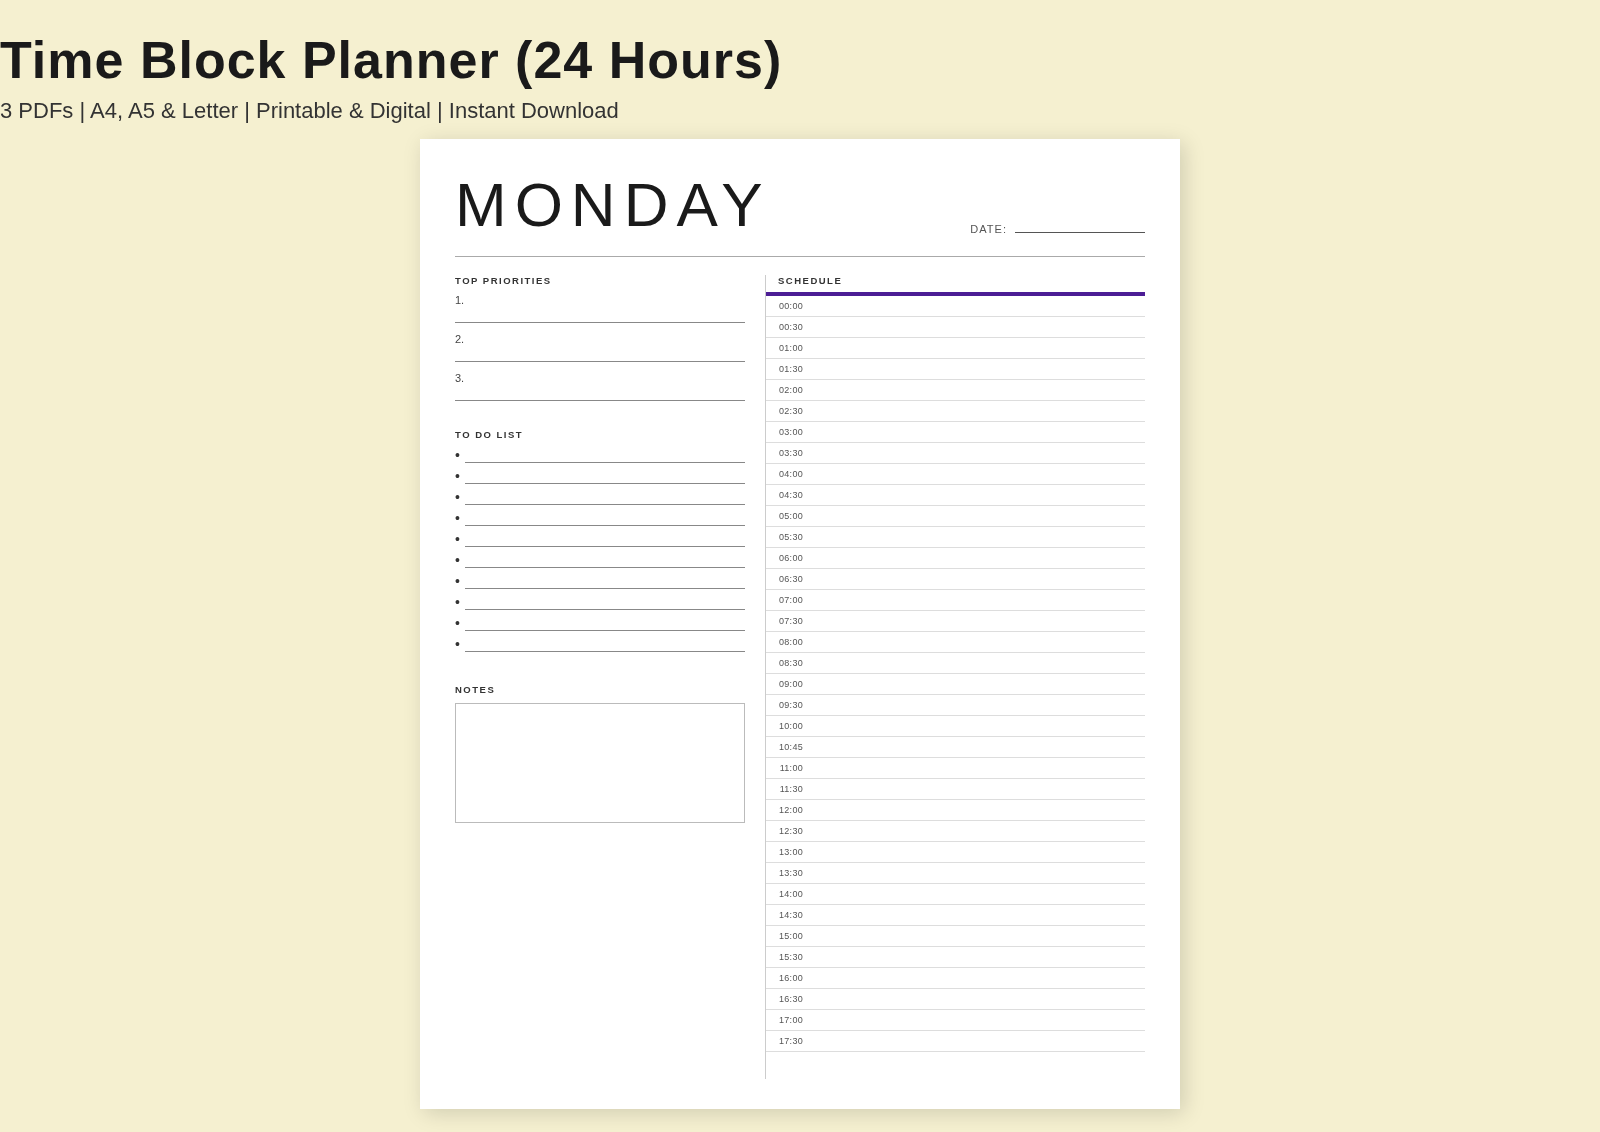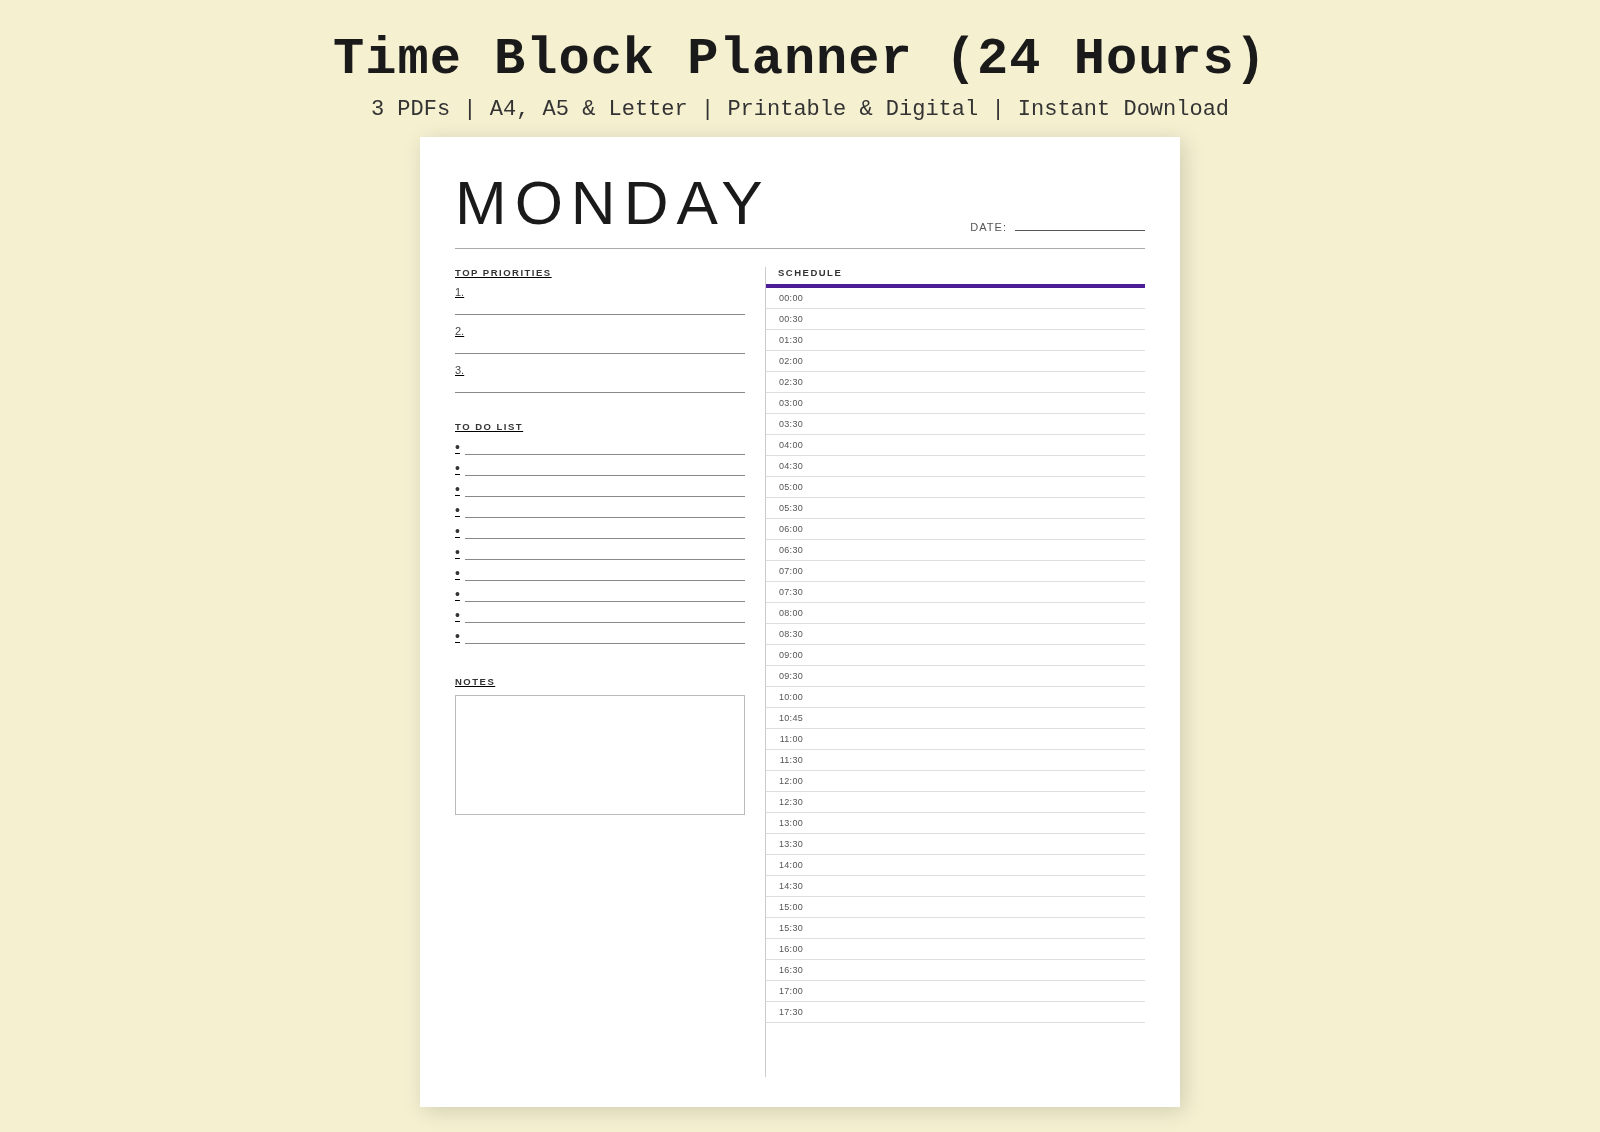--- a/index.html
+++ b/index.html
@@ -7,24 +7,22 @@
       width: 1600px;
       height: 1132px;
       background-color: #f5f0d0;
       font-family: Arial, sans-serif;
       overflow: hidden;
       display: flex;
       flex-direction: column;
       align-items: center;
     }
     .header {
-      text-align: center;
       padding: 30px 0 15px;
       width: 100%;
-      font-family: Liberation Mono, monospace;
     }
     .main-title {
       font-size: 52px;
       font-weight: 900;
       color: #1a1a1a;
       letter-spacing: 1px;
     }
     .subtitle {
       font-size: 22px;
       color: #333;
@@ -39,21 +37,21 @@
       padding: 30px 35px 30px 35px;
       display: flex;
       flex-direction: column;
     }
     .planner-header {
       display: flex;
       justify-content: space-between;
       align-items: flex-end;
       margin-bottom: 18px;
       border-bottom: 1.5px solid #aaa;
-      padding-bottom: 10px;
+      padding-bottom: 16px;
     }
     .day-title {
       font-size: 62px;
       font-weight: 300;
       letter-spacing: 8px;
       color: #1a1a1a;
       font-family: 'Helvetica Neue', Arial, sans-serif;
     }
     .date-field {
       font-size: 11px;
@@ -72,21 +70,20 @@
       display: flex;
       gap: 0;
       flex: 1;
     }
     .left-panel {
       width: 310px;
       flex-shrink: 0;
       padding-right: 20px;
       display: flex;
       flex-direction: column;
-      text-decoration: underline;
     }
     .right-panel {
       flex: 1;
       border-left: 1px solid #ccc;
       padding-left: 0;
       display: flex;
       flex-direction: column;
     }
     .section-label {
       font-size: 9.5px;
@@ -259,20 +256,24 @@
       <div id="schedule-times">
           <div class="time-row">
             <span class="time-label">00:00</span>
             <div class="time-line"></div>
           </div>
           <div class="time-row">
             <span class="time-label">00:30</span>
             <div class="time-line"></div>
           </div>
           <div class="time-row">
+            <span class="time-label">01:00</span>
+            <div class="time-line"></div>
+          </div>
+          <div class="time-row">
             <span class="time-label">01:30</span>
             <div class="time-line"></div>
           </div>
           <div class="time-row">
             <span class="time-label">02:00</span>
             <div class="time-line"></div>
           </div>
           <div class="time-row">
             <span class="time-label">02:30</span>
             <div class="time-line"></div>

